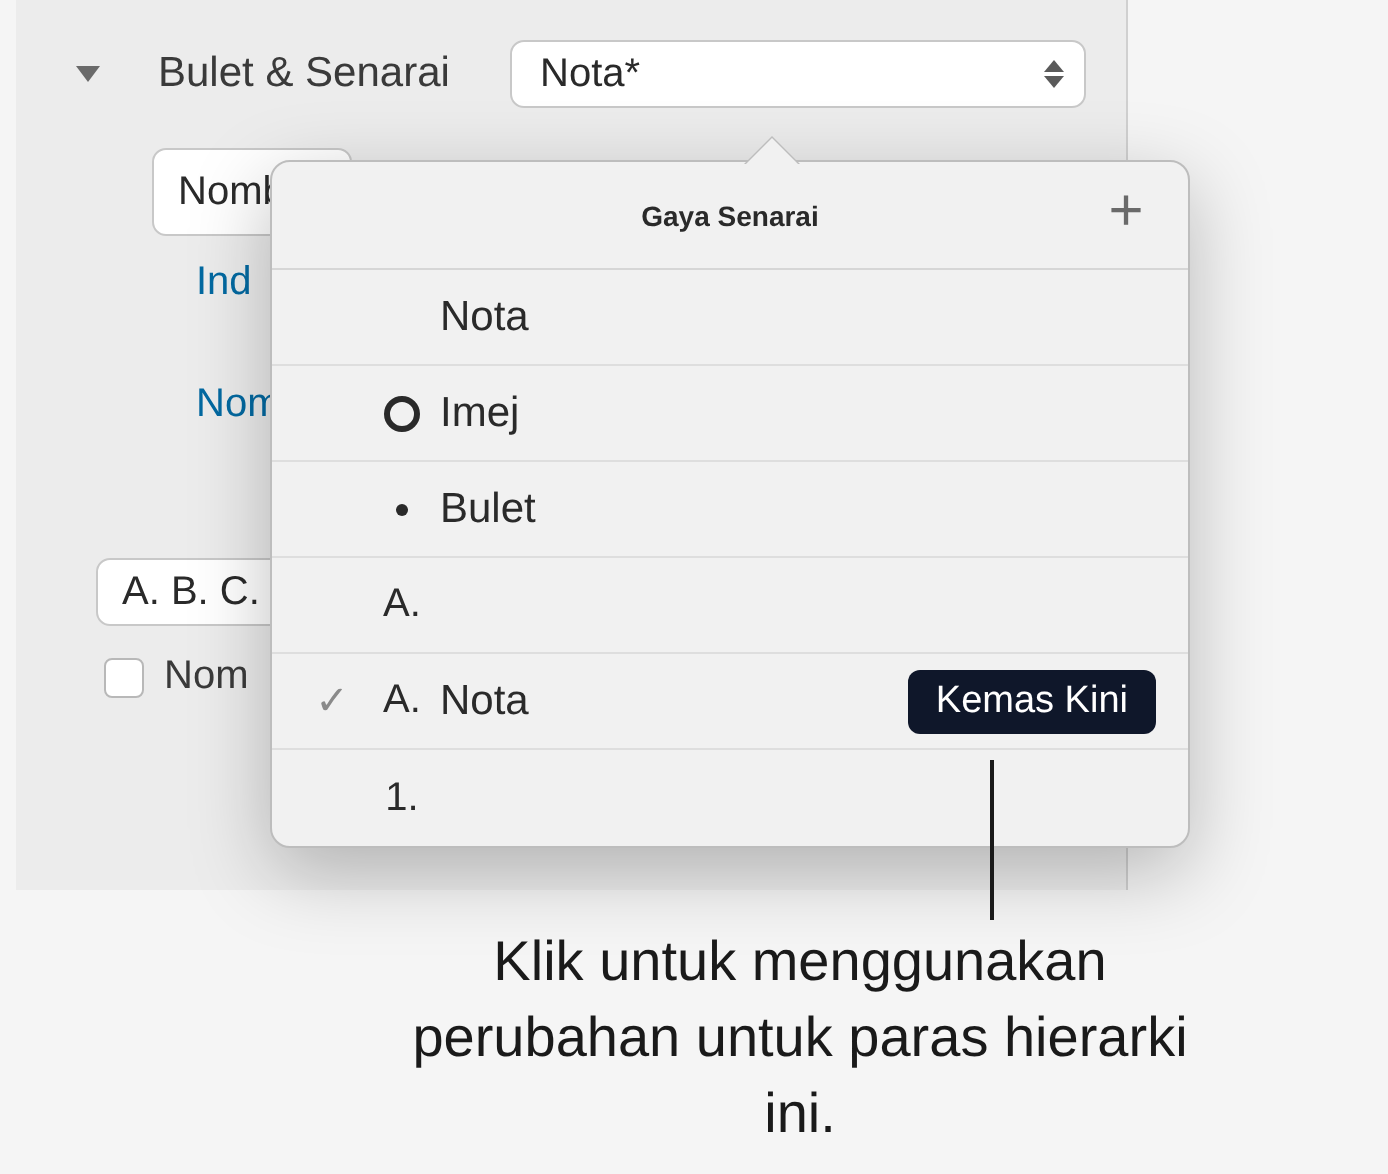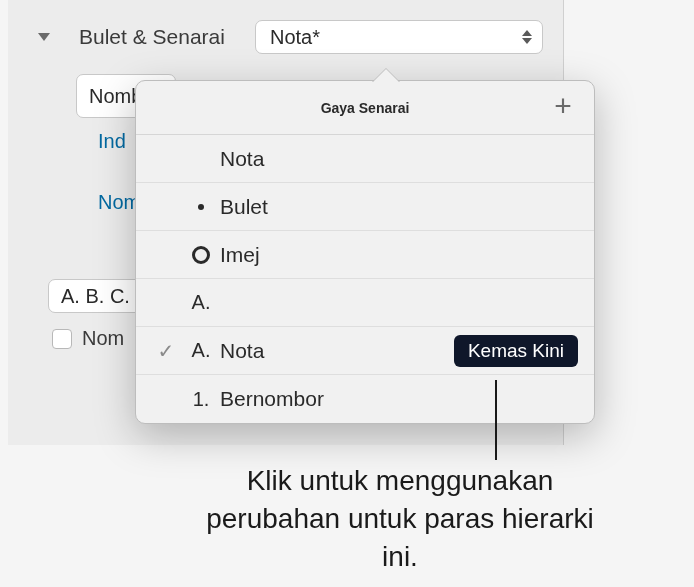--- a/index.html
+++ b/index.html
@@ -293,48 +293,47 @@
 
     <div class="list-item">
       <div class="check-col"></div>
       <div class="marker-col"></div>
       <div class="item-label">Nota</div>
     </div>
 
     <div class="list-item">
       <div class="check-col"></div>
       <div class="marker-col">
+          <div class="marker-ring"></div>
+        </div>
+      <div class="item-label">Imej</div>
+    </div>
+
+    <div class="list-item">
+      <div class="check-col"></div>
+      <div class="marker-col">
           <div class="marker-dot"></div>
         </div>
       <div class="item-label">Bulet</div>
-    </div>
-
-    <div class="list-item">
-      <div class="check-col"></div>
-      <div class="marker-col">
-          <div class="marker-ring"></div>
-        </div>
-      <div class="item-label">Imej</div>
     </div>
 
     <div class="list-item">
       <div class="check-col"></div>
       <div class="marker-col">A.</div>
     </div>
 
     <div class="list-item">
       <div class="check-col">✓</div>
       <div class="marker-col">A.</div>
       <div class="item-label">Nota</div>
       <div class="update-btn">Kemas Kini</div>
     </div>
 
     <div class="list-item">
       <div class="check-col"></div>
       <div class="marker-col">1.</div>
-      <div class="item-label">Bernombor</div>
     </div>
 
   </div>
 </div>
 
 <div class="callout-line"></div>
 <div class="callout-text">Klik untuk menggunakan perubahan untuk paras hierarki ini.</div>
 
 </body></html>

